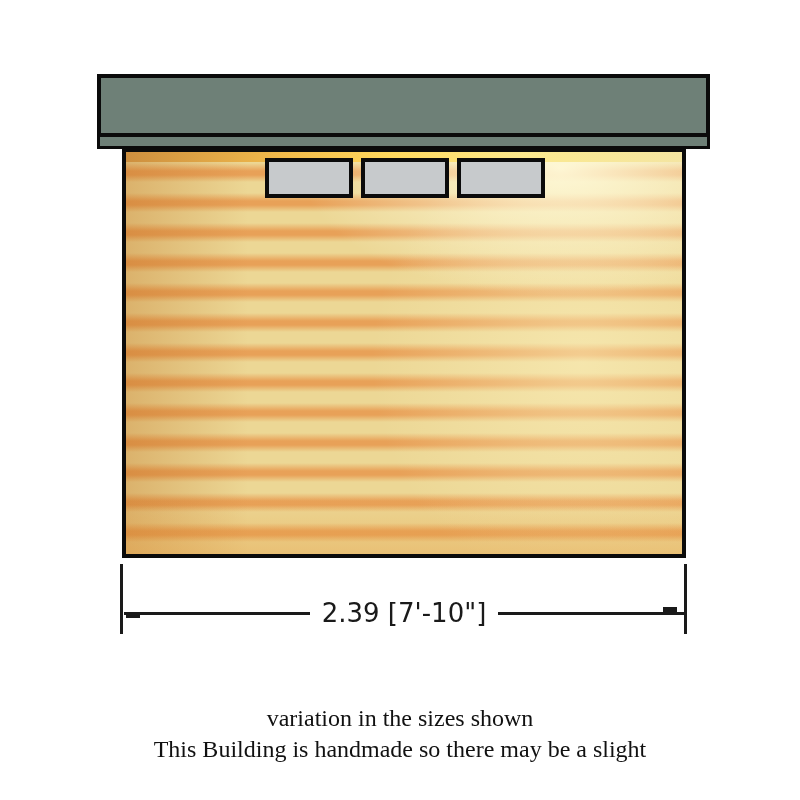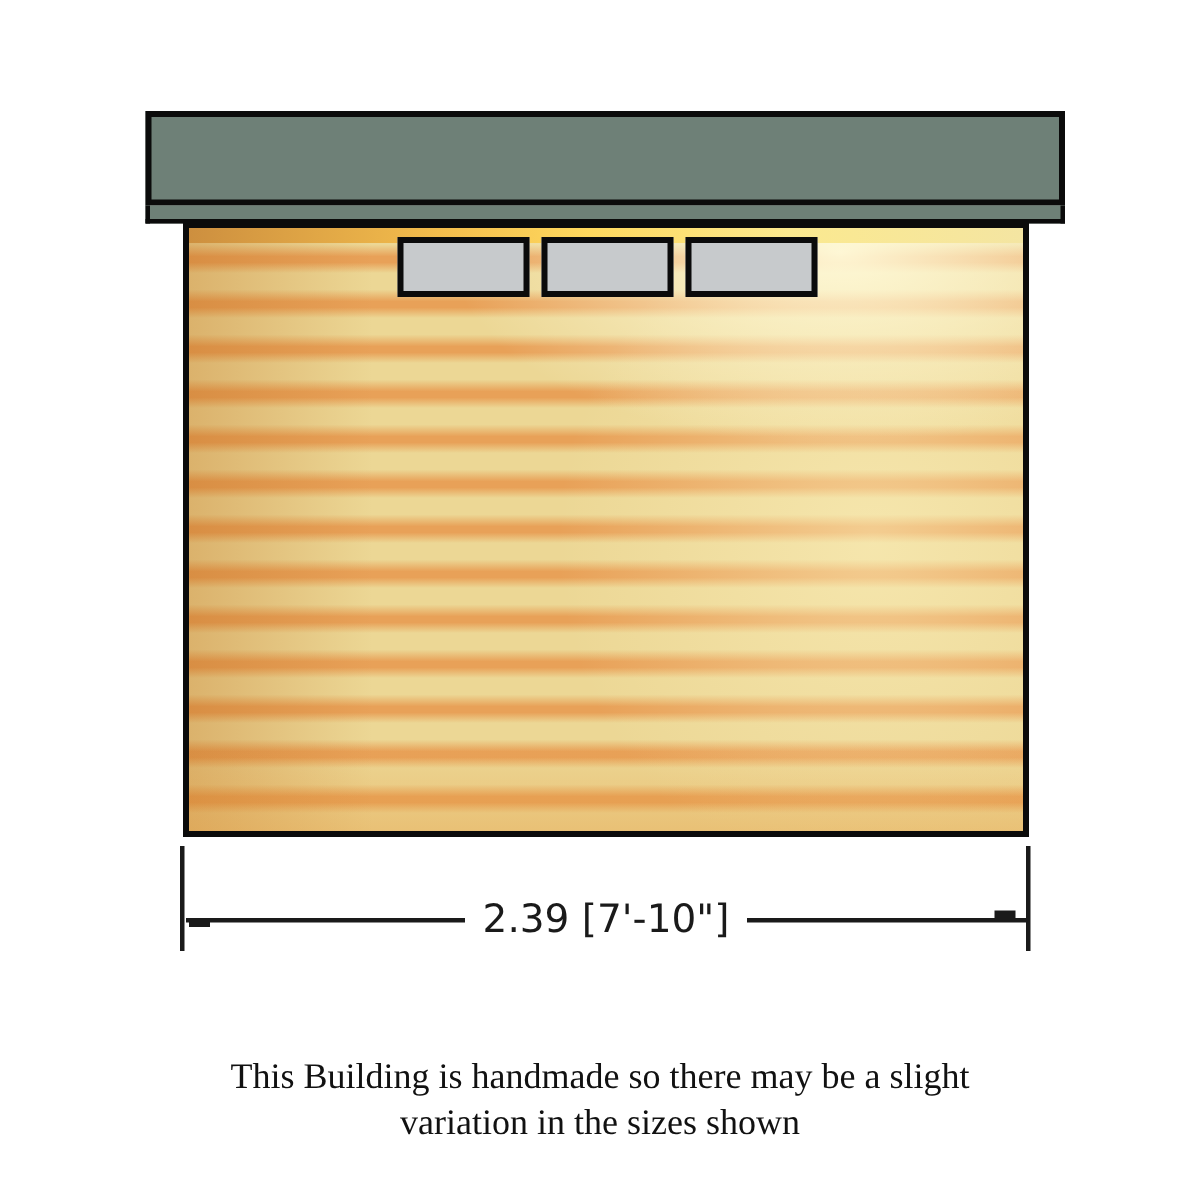--- a/index.html
+++ b/index.html
@@ -146,17 +146,17 @@
   <div class="ext-line right"></div>
   <div class="dim-row">
     <div class="dim-seg"></div>
     <div class="dim-text">2.39 [7'-10"]</div>
     <div class="dim-seg"></div>
   </div>
   <div class="tick left"></div>
   <div class="tick right"></div>
 
   <div class="caption">
+    <div>variation in the sizes shown</div>
     <div>This Building is handmade so there may be a slight</div>
-    <div>variation in the sizes shown</div>
   </div>
 
 </div>
 
 </body></html>

